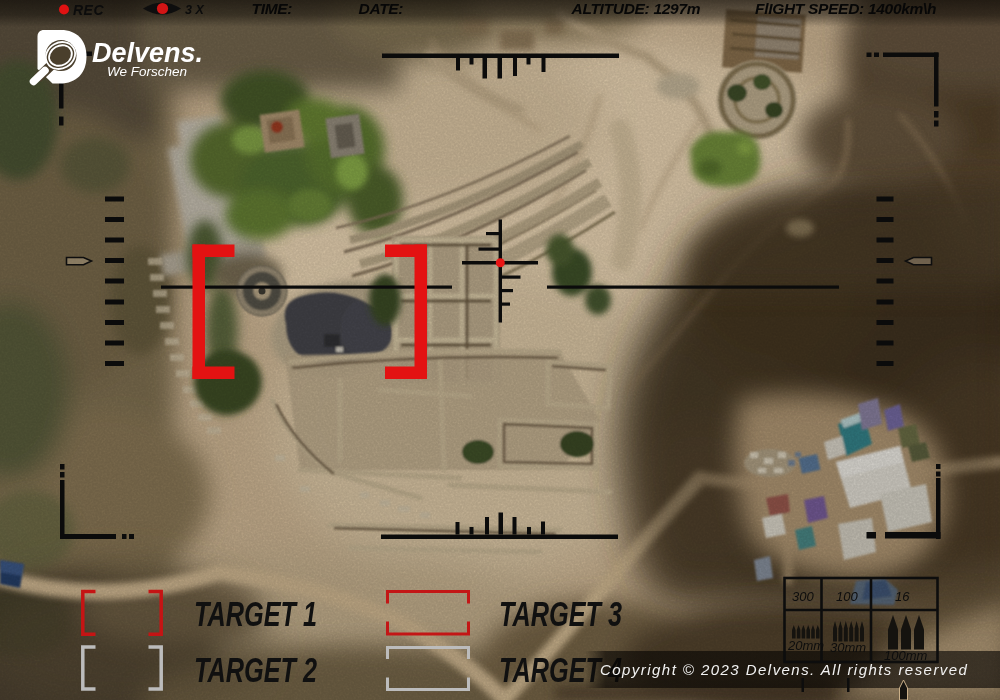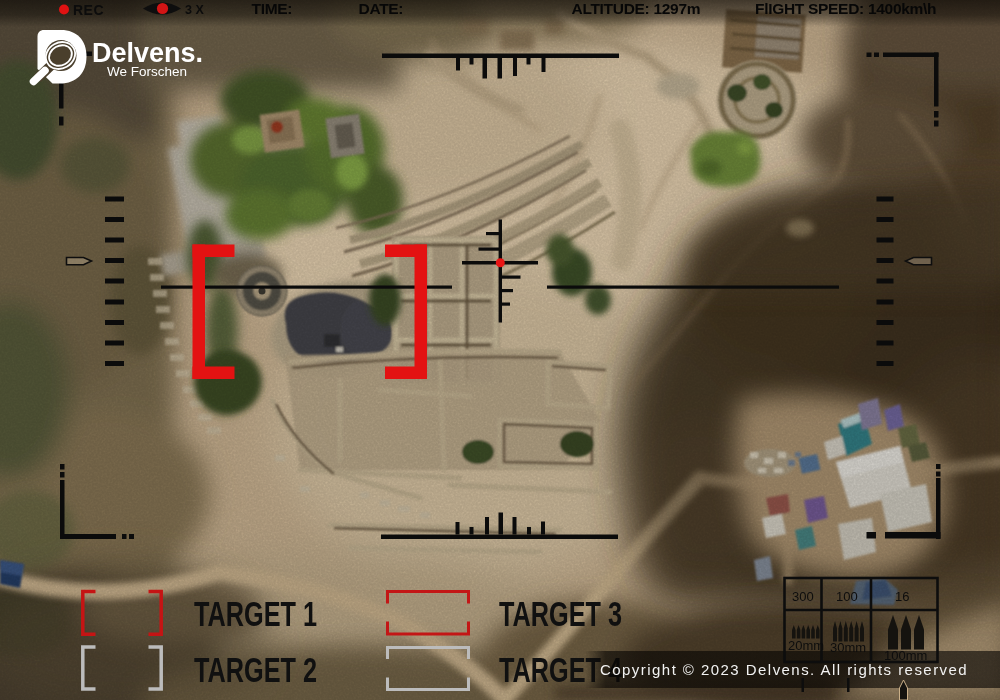--- a/index.html
+++ b/index.html
@@ -1,16 +1,16 @@
 <!DOCTYPE html>
 <html><head>
 <meta charset="utf-8">
 <style>
 html,body{margin:0;padding:0;width:1000px;height:700px;overflow:hidden;background:#c4ab8a;font-family:"Liberation Sans",sans-serif;}
-#stage{position:relative;width:882px;height:700px;}
+#stage{position:relative;width:882px;height:700px;font-style:italic;}
 #stage svg{position:absolute;left:0;top:0;}
 </style>
 </head>
 <body>
 <div id="stage">
 
 <svg id="photo" width="1000" height="700" viewBox="0 0 1000 700">
 <defs>
 <filter id="b40" x="-50%" y="-50%" width="200%" height="200%">
           <feGaussianBlur stdDeviation="40"></feGaussianBlur>

